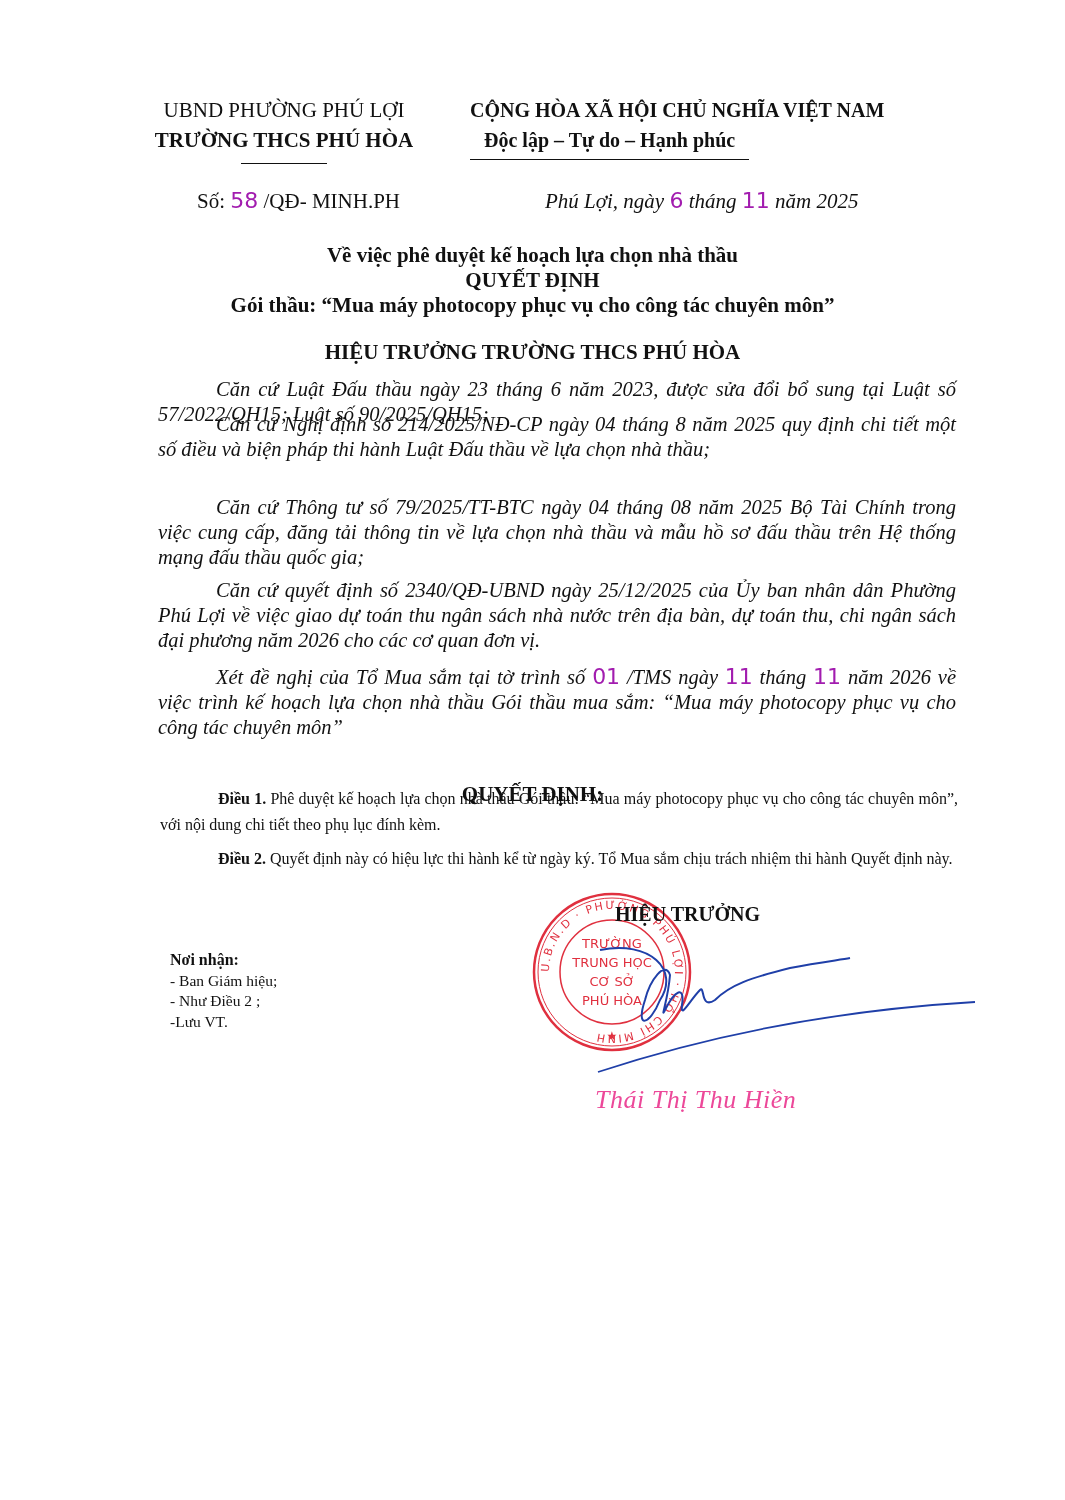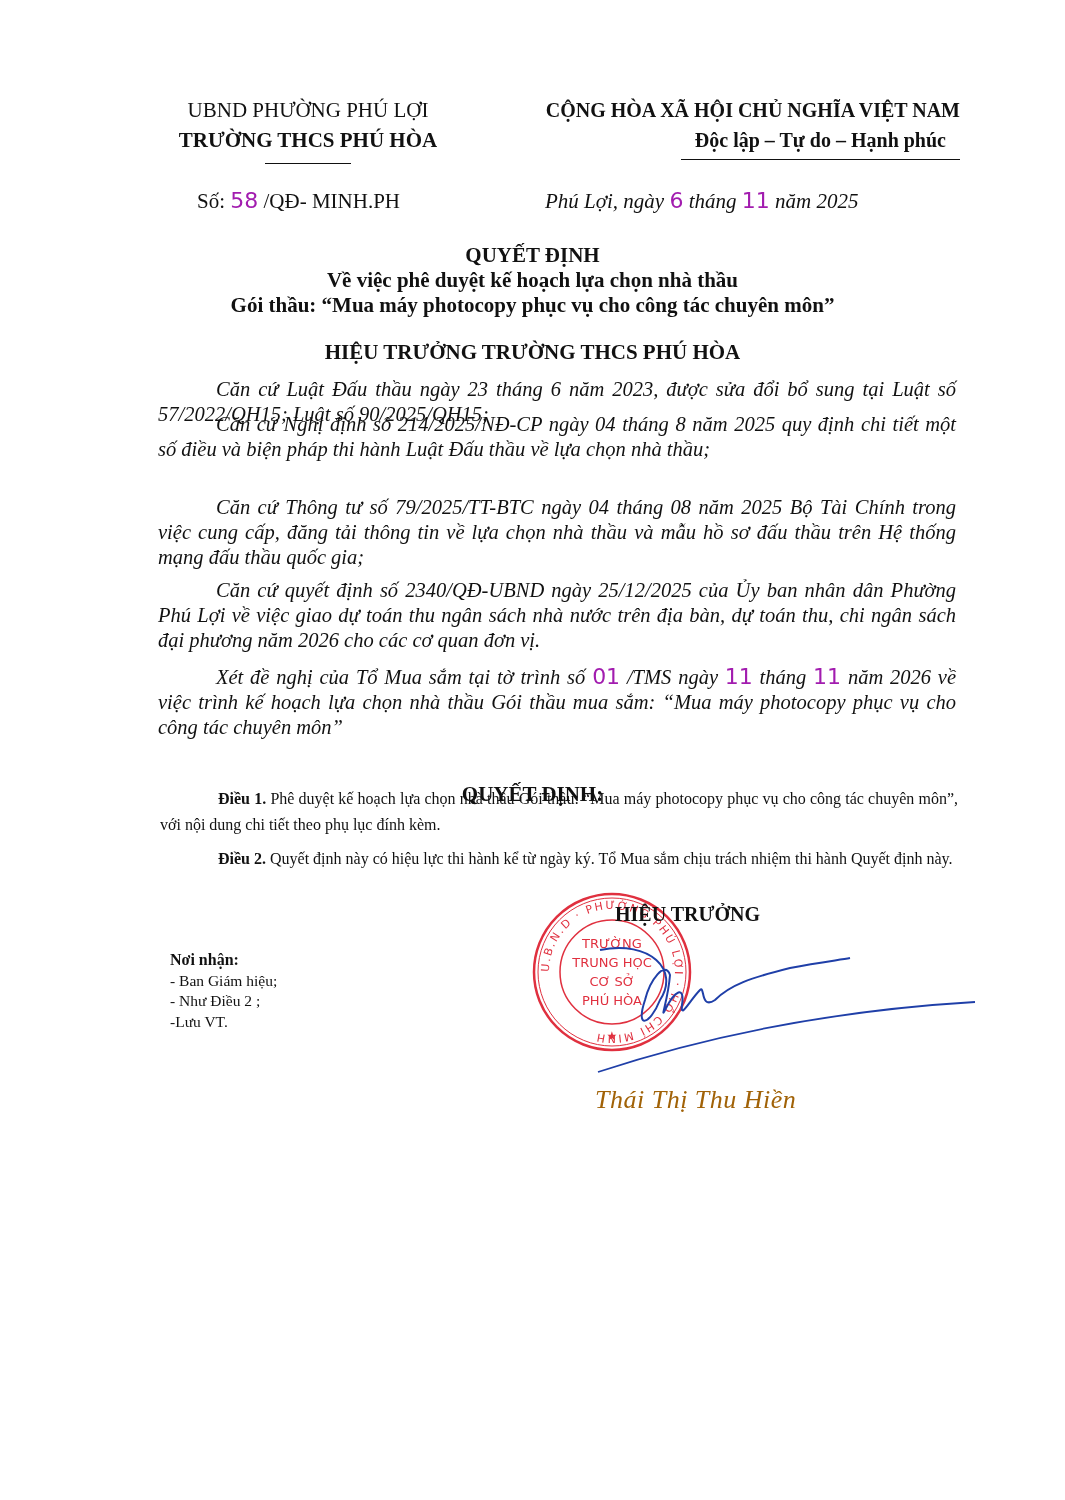--- a/index.html
+++ b/index.html
@@ -1,40 +1,40 @@
 <!DOCTYPE html>
 <html><head>
 <meta charset="utf-8">
 <style>
   html,body{margin:0;padding:0;background:#ffffff;}
   body{width:1065px;height:1500px;position:relative;overflow:hidden;
        font-family:"Liberation Serif","DejaVu Serif",serif;color:#111;}
   .abs{position:absolute;}
   .center{text-align:center;}
-  .hdr-left{left:148px;top:95px;width:320px;text-align:center;font-size:21px;line-height:30px;}
+  .hdr-left{left:124px;top:95px;width:320px;text-align:center;font-size:21px;line-height:30px;}
   .hdr-left .b{font-weight:bold;}
   .hdr-left .rule{width:86px;height:1px;background:#111;margin:8px auto 0;}
-  .hdr-right{left:470px;top:95px;width:490px;text-align:right;font-size:20px;line-height:30px;font-weight:bold;}
+  .hdr-right{left:470px;top:95px;width:490px;text-align:left;font-size:20px;line-height:30px;font-weight:bold;}
   .hdr-right .motto{display:inline-block;border-bottom:1.5px solid #111;padding:0 14px 4px;}
   .hand{color:#a21caf;font-family:"DejaVu Sans",sans-serif;font-style:normal;font-size:22px;}
   .docno{left:197px;top:188px;font-size:21px;}
   .place{left:545px;top:188px;font-size:21px;font-style:italic;}
   .title{left:140px;width:785px;top:243px;font-weight:bold;font-size:21px;line-height:25px;}
   .authority{left:140px;width:785px;top:340px;font-weight:bold;font-size:21px;}
   .para{left:158px;width:798px;font-style:italic;font-size:20.5px;line-height:25px;text-align:justify;
         font-family:"Liberation Serif",serif;}
   .para .ind{display:inline-block;width:58px;}
   .decide{left:140px;width:785px;top:750px;font-weight:bold;font-size:21px;margin-top:32px;}
   .art{left:160px;width:798px;font-size:16px;line-height:25.5px;text-align:justify;}
   .art b{font-weight:bold;}
   .recv{left:170px;top:950px;font-size:15.5px;line-height:20.5px;}
   .recv .lbl{font-weight:bold;font-size:16px;}
   .signer{left:615px;top:903px;width:200px;font-weight:bold;font-size:20px;}
   .stamp{left:530px;top:890px;width:165px;height:165px;}
-  .signame{left:595px;top:1085px;color:#a16207;font-style:italic;font-size:26px;
+  .signame{left:595px;top:1085px;color:#ec4899;font-style:italic;font-size:26px;
            font-family:"Liberation Serif",serif;letter-spacing:0.5px;}
   .sigsvg{left:590px;top:930px;width:390px;height:150px;}
 </style>
 </head>
 <body>
 
 <div class="abs hdr-left">
   <div>UBND PHƯỜNG PHÚ LỢI</div>
   <div class="b">TRƯỜNG THCS PHÚ HÒA</div>
   <div class="rule"></div>
@@ -53,22 +53,22 @@
 
 <div class="abs place">
   <span>Phú Lợi, ngày</span>
   <span class="hand">6</span>
   <span>tháng</span>
   <span class="hand">11</span>
   <span>năm 2025</span>
 </div>
 
 <div class="abs title center">
+  <div>Về việc phê duyệt kế hoạch lựa chọn nhà thầu</div>
   <div>QUYẾT ĐỊNH</div>
-  <div>Về việc phê duyệt kế hoạch lựa chọn nhà thầu</div>
   <div>Gói thầu: “Mua máy photocopy phục vụ cho công tác chuyên môn”</div>
 </div>
 
 <div class="abs authority center">HIỆU TRƯỞNG TRƯỜNG THCS PHÚ HÒA</div>
 
 <div class="abs para" style="top:377px"><span class="ind"></span><span>Căn cứ Luật Đấu thầu ngày 23 tháng 6 năm 2023, được sửa đổi bổ sung tại Luật số 57/2022/QH15; Luật số 90/2025/QH15;</span></div>
 <div class="abs para" style="top:412px"><span class="ind"></span><span>Căn cứ Nghị định số 214/2025/NĐ-CP ngày 04 tháng 8 năm 2025 quy định chi tiết một số điều và biện pháp thi hành Luật Đấu thầu về lựa chọn nhà thầu;</span></div>
 <div class="abs para" style="top:495px"><span class="ind"></span><span>Căn cứ Thông tư số 79/2025/TT-BTC ngày 04 tháng 08 năm 2025 Bộ Tài Chính trong việc cung cấp, đăng tải thông tin về lựa chọn nhà thầu và mẫu hồ sơ đấu thầu trên Hệ thống mạng đấu thầu quốc gia;</span></div>
 <div class="abs para" style="top:578px"><span class="ind"></span><span>Căn cứ quyết định số 2340/QĐ-UBND ngày 25/12/2025  của Ủy ban nhân dân Phường Phú Lợi về việc giao dự toán thu ngân sách nhà nước trên địa bàn, dự toán thu, chi ngân sách đại phương năm 2026 cho các cơ quan đơn vị.</span></div>
 

